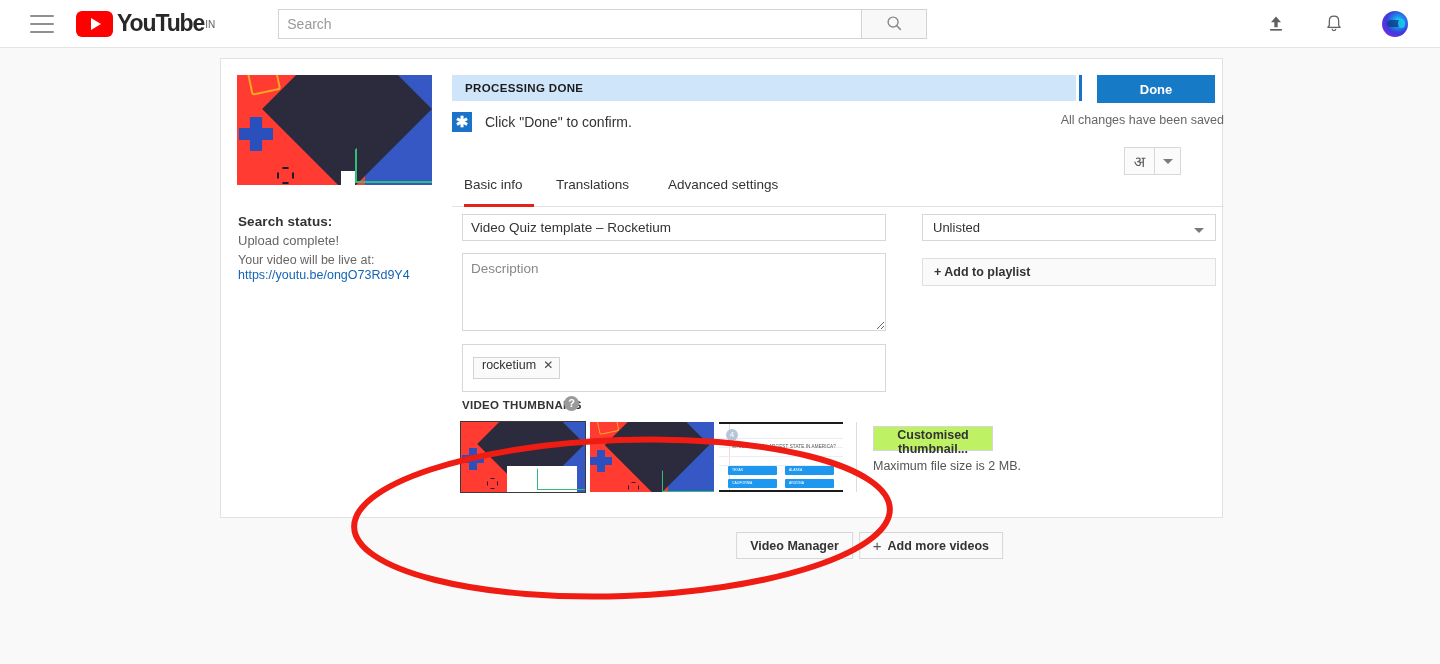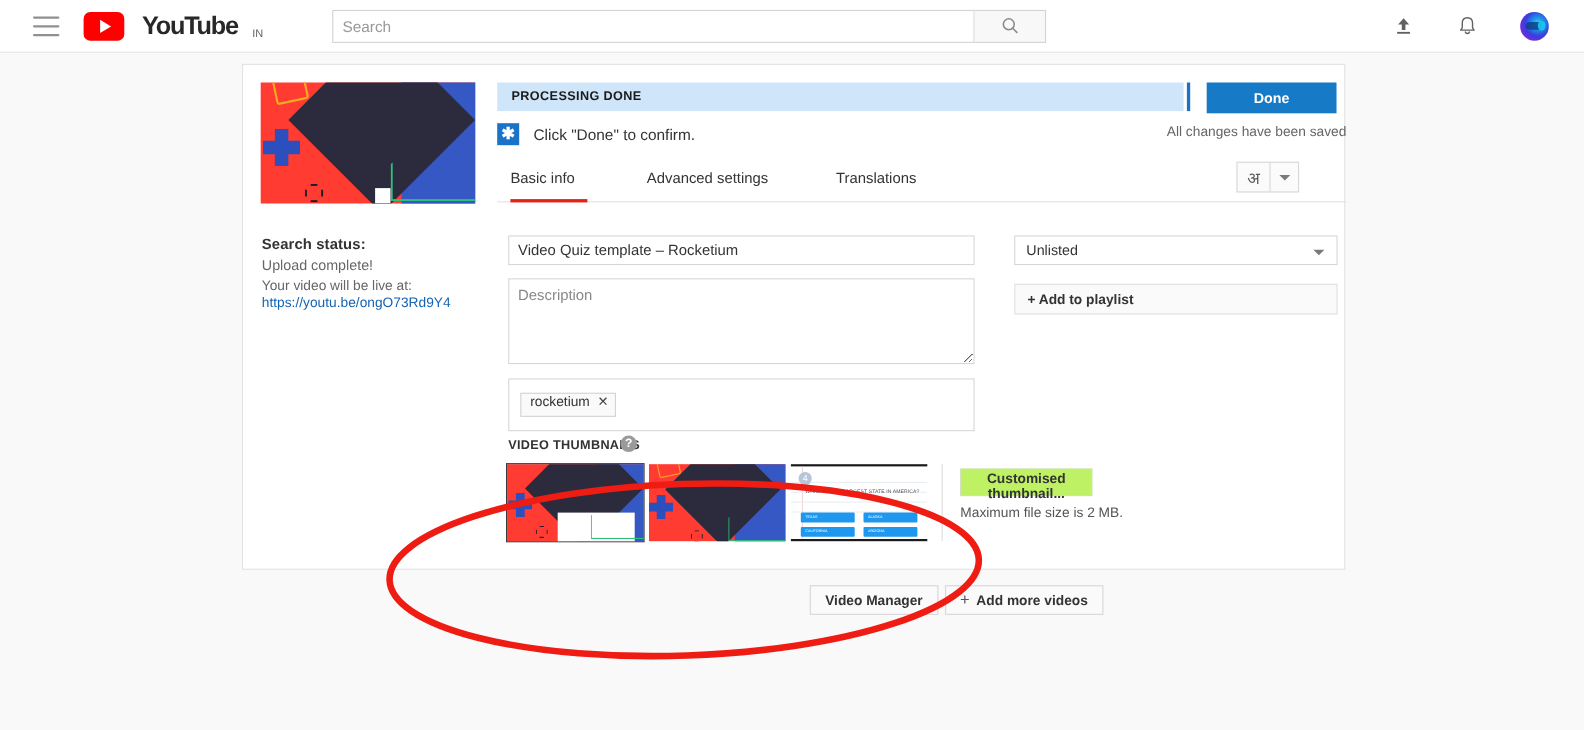--- a/index.html
+++ b/index.html
@@ -23,21 +23,21 @@
   }
   .hamburger {
     width: 24px; height: 18px;
     margin-left: 30px;
     display: flex; flex-direction: column; justify-content: space-between;
     cursor: pointer;
   }
   .hamburger span { display:block; height: 2px; background: #909090; border-radius: 1px; }
 
   .yt-logo {
-    margin-left: 22px; display: flex; align-items: flex-end; cursor: pointer; gap: 12px;
+    margin-left: 22px; display: flex; align-items: center; cursor: pointer;
   }
   .yt-play {
     width: 37px; height: 26px;
     background: #ff0000;
     border-radius: 6px;
     display: inline-flex; align-items: center; justify-content: center;
     margin-top: 1px;
   }
   .yt-play::after {
     content: ""; width: 0; height: 0;
@@ -209,25 +209,24 @@
     color: #fff; font-size: 15px; line-height: 20px; text-align: center;
     font-weight: bold;
   }
   .confirm-text {
     position: absolute; left: 33px; top: 53px;
     font-size: 14px; color: #333; line-height: 20px;
   }
 
   
   .tabs {
-    position: absolute; left: 0; top: 87px;
+    position: absolute; left: 0; top: 110px;
     width: 772px; height: 38px;
     border-bottom: 1px solid #e2e2e2;
     display: flex;
-    gap: 32px;
   }
   .tab {
     font-size: 13.5px; color: #333; cursor: pointer;
     padding: 8px 0 0 0; margin-right: 0;
     position: relative;
   }
   .tab.t1 { margin-left: 12px; width: 92px; }
   .tab.t2 { width: 112px; }
   .tab.t3 { width: 140px; }
   .tab.active::after {
@@ -470,22 +469,22 @@
       </div>
       <div class="proc-bar-tick"></div>
       <button class="done-btn">Done</button>
       <div class="saved-note">All changes have been saved</div>
 
       <div class="star-badge">✱</div>
       <div class="confirm-text">Click "Done" to confirm.</div>
 
       <div class="tabs">
         <div class="tab t1 active">Basic info</div>
+        <div class="tab t2">Translations</div>
         <div class="tab t3">Advanced settings</div>
-        <div class="tab t2">Translations</div>
       </div>
 
       <div class="lang-box">
         <div class="lang-char">अ</div>
         <div class="lang-arrow">
           <span class="caret-down"></span>
         </div>
       </div>
 
       <input class="title-input" type="text" value="Video Quiz template – Rocketium" style="">

